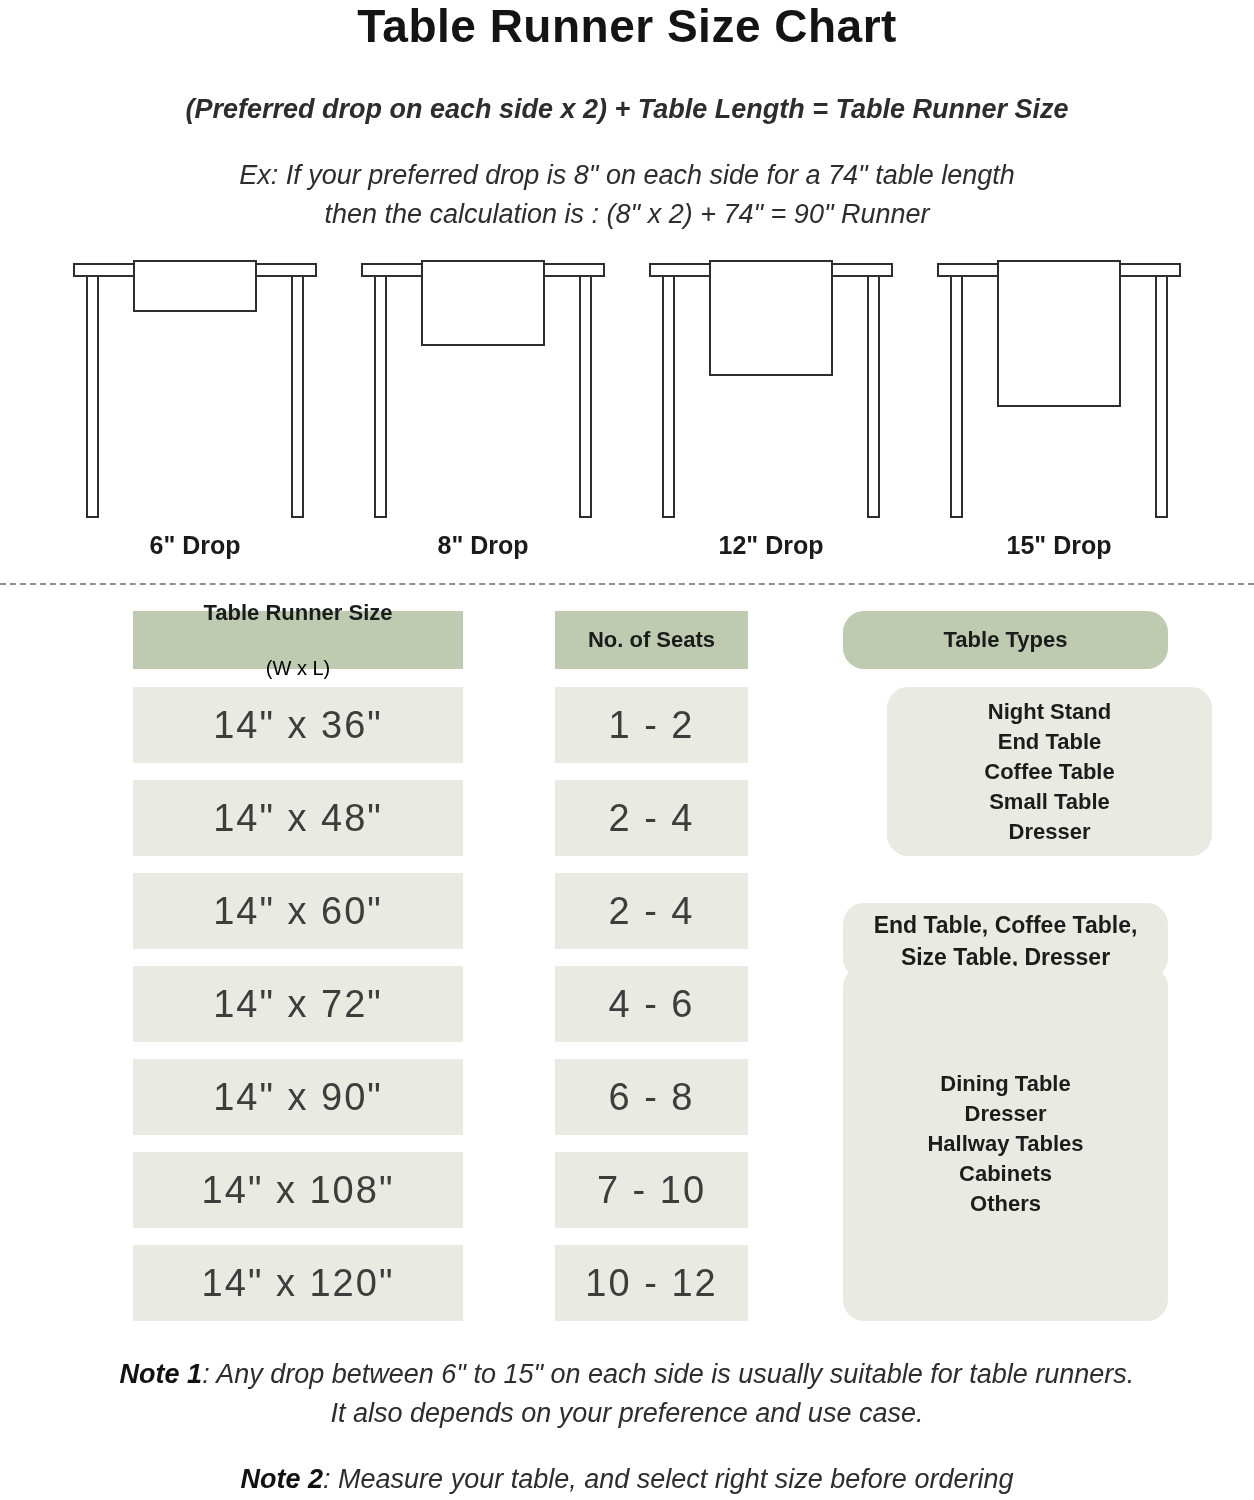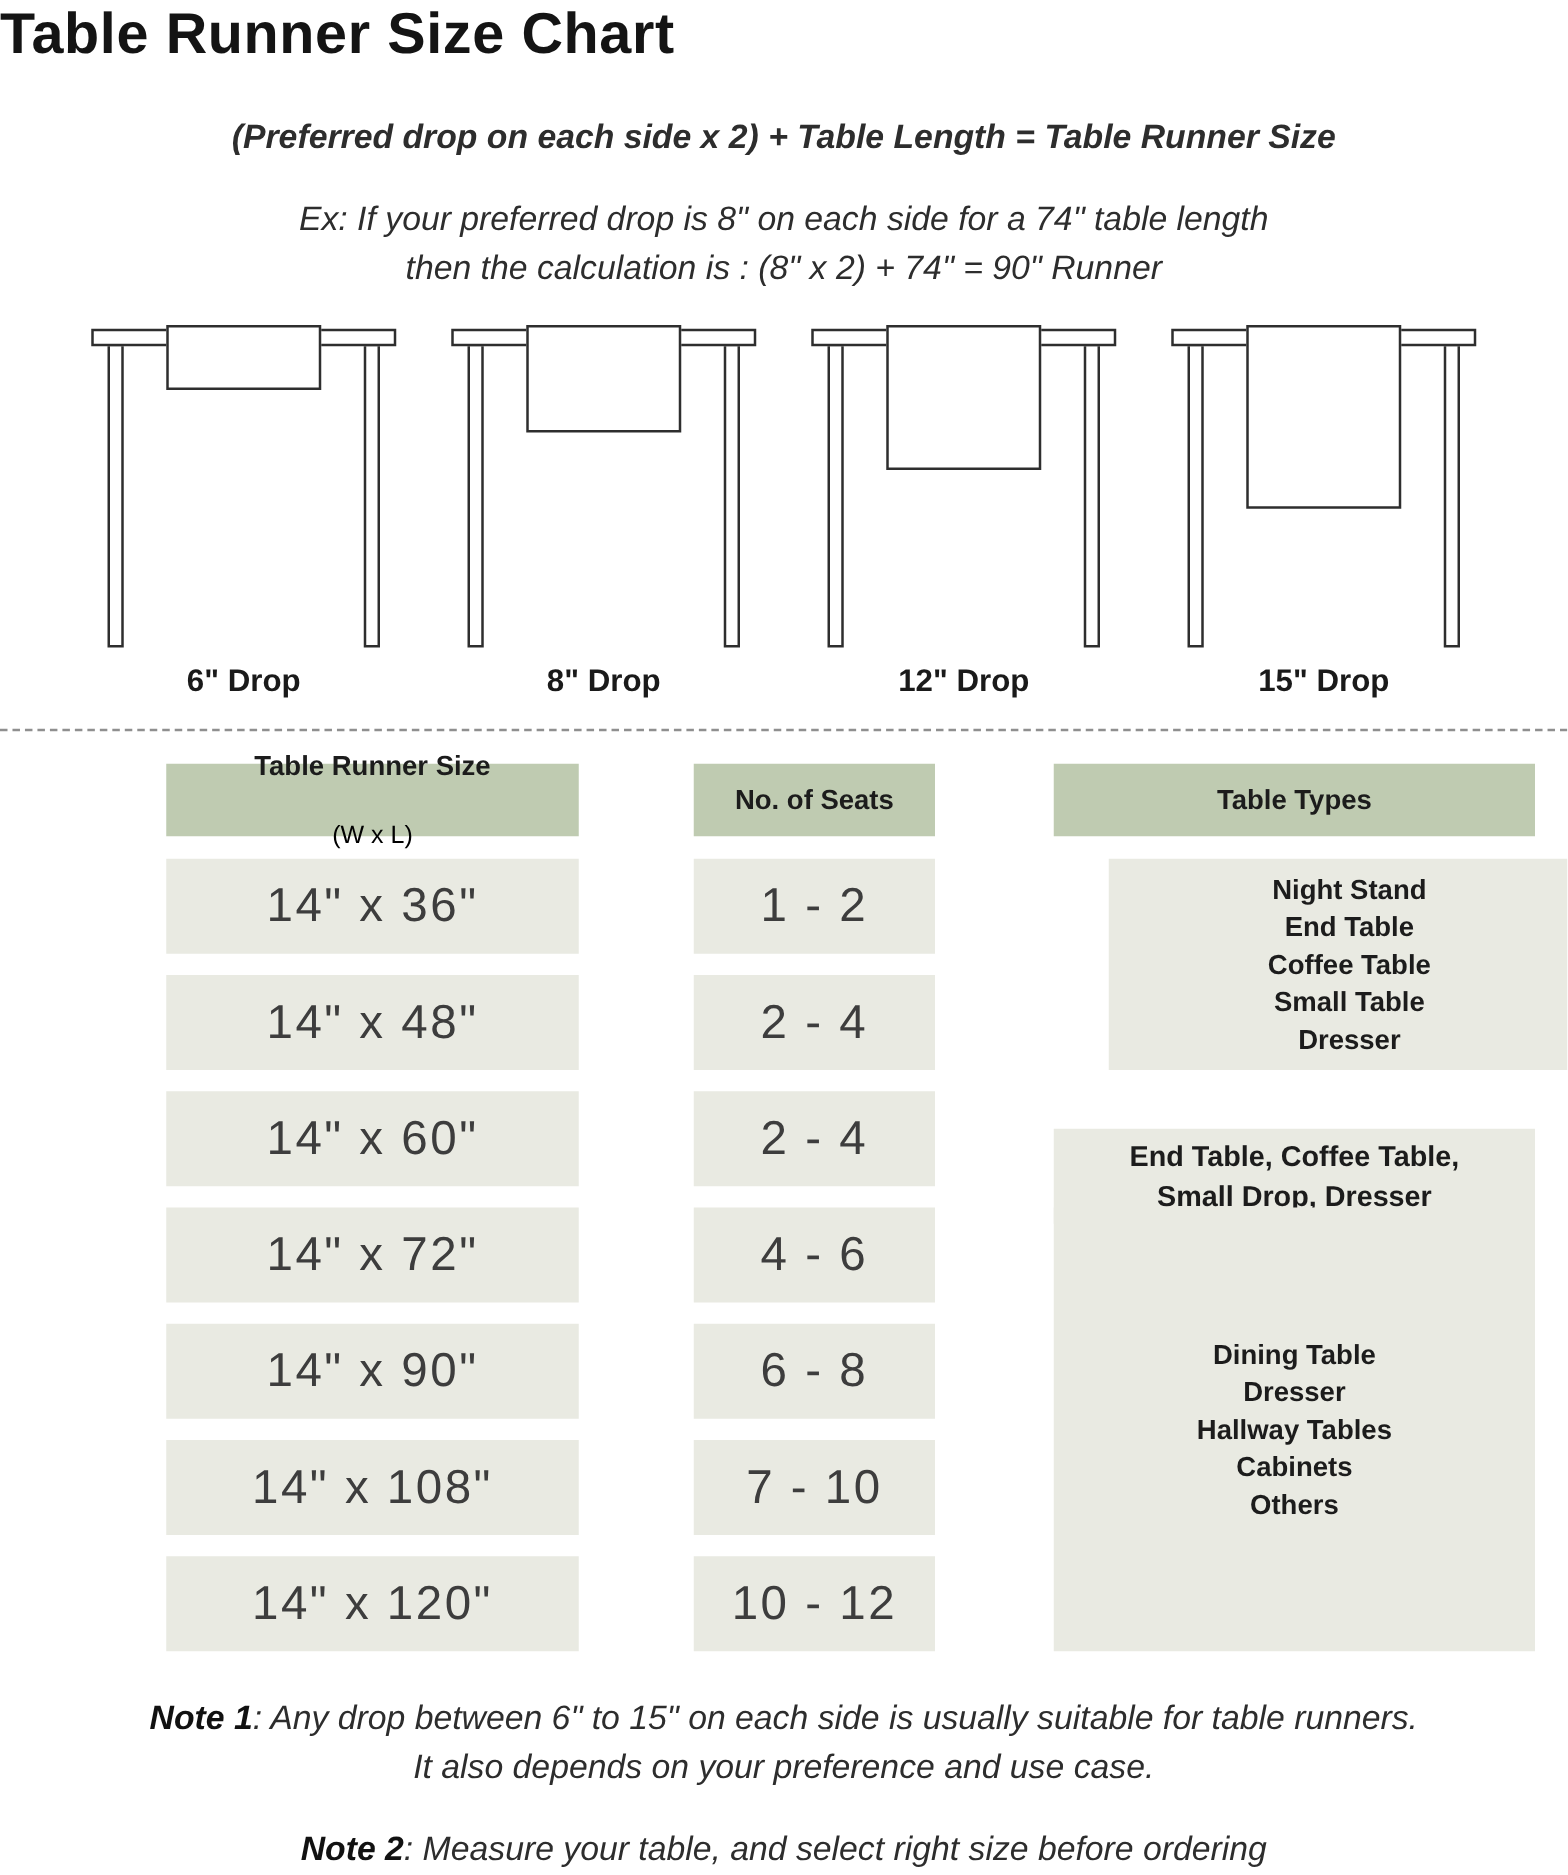--- a/index.html
+++ b/index.html
@@ -8,20 +8,21 @@
     position:relative;
     width:1254px;height:1500px;
     background:#ffffff;
     font-family:"Liberation Sans", sans-serif;
     color:#1c1c1c;
     overflow:hidden;
   }
   
   .title{
     position:absolute;top:0;left:0;width:100%;
+    text-align:center;
     font-size:46px;font-weight:800;letter-spacing:.5px;
     color:#141414;margin:0;line-height:52px;
   }
   .formula{
     position:absolute;top:94px;left:0;width:100%;
     text-align:center;font-style:italic;
     font-size:27px;color:#2d2d2d;font-weight:700;
   }
   .example{
     position:absolute;top:156px;left:0;width:100%;
@@ -65,21 +66,21 @@
   .cell{
     position:absolute;
     display:flex;flex-direction:column;align-items:center;justify-content:center;
     text-align:center;
   }
   .hdr{top:611px;height:58px;background:var(--header-green,#bfcbb1);}
   .hdr .hdr-title{font-size:22px;font-weight:700;color:#1c1c1c;line-height:26px;}
   .hdr .hdr-sub{font-size:20px;font-weight:400;color:#000000;line-height:24px;}
   .c1{left:133px;width:330px;gap:30px;}
   .c2{left:555px;width:193px;}
-  .c3{left:843px;width:385px;}
+  .c3{left:843px;width:325px;border-radius:21px;}
   .datacell{height:76px;background:var(--cell-bg,#e9eae2);}
   .r0{top:687px;}.r1{top:780px;}.r2{top:873px;}.r3{top:966px;}
   .r4{top:1059px;}.r5{top:1152px;}.r6{top:1245px;}
   .size-text,.seats-text{
     font-size:38px;font-weight:300;color:#3d3d3d;letter-spacing:2px;
     font-family:"Liberation Sans", sans-serif;
   }
   .typecell{background:var(--cell-bg,#e9eae2);}
   .tg0{top:687px;height:169px;margin-left:44px;}
   .tg1{top:873px;height:76px;margin-top:30px;}
@@ -205,21 +206,21 @@
 
   <div class="cell typecell c3 tg0">
     <div class="type-line">Night Stand</div>
     <div class="type-line">End Table</div>
     <div class="type-line">Coffee Table</div>
     <div class="type-line">Small Table</div>
     <div class="type-line">Dresser</div>
   </div>
   <div class="cell typecell c3 tg1">
     <div class="type-line">End Table, Coffee Table,</div>
-    <div class="type-line">Small Drop, Dresser</div>
+    <div class="type-line">Size Table, Dresser</div>
   </div>
   <div class="cell typecell c3 tg2">
     <div class="type-line">Dining Table</div>
     <div class="type-line">Dresser</div>
     <div class="type-line">Hallway Tables</div>
     <div class="type-line">Cabinets</div>
     <div class="type-line">Others</div>
   </div>
 
   <div class="note note1">

